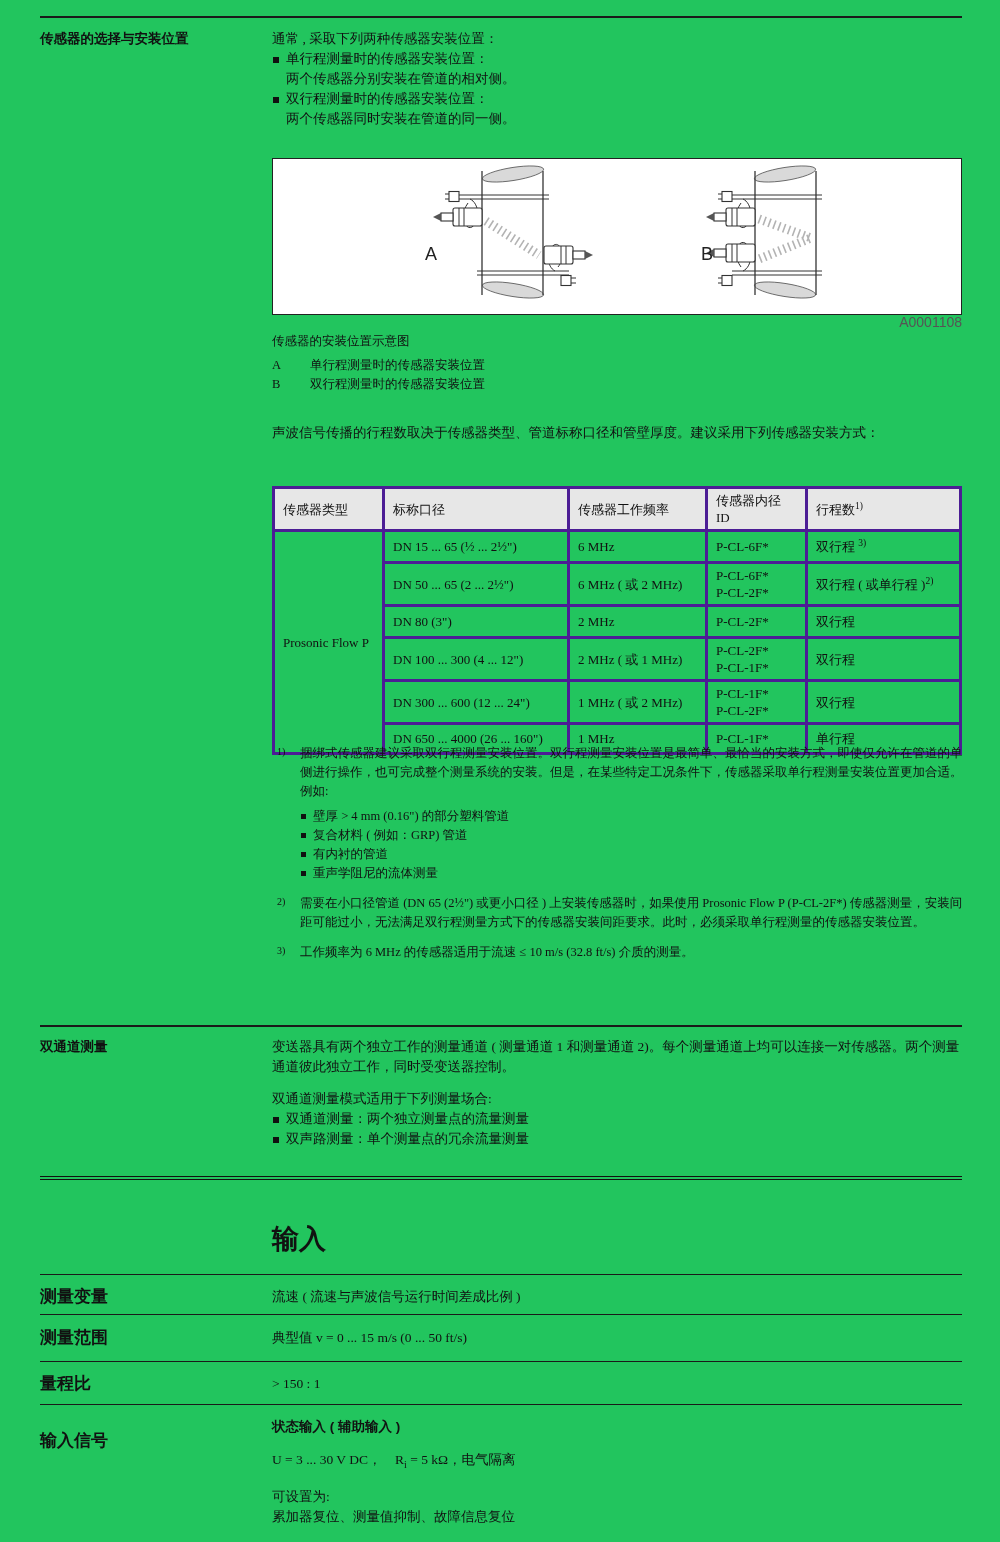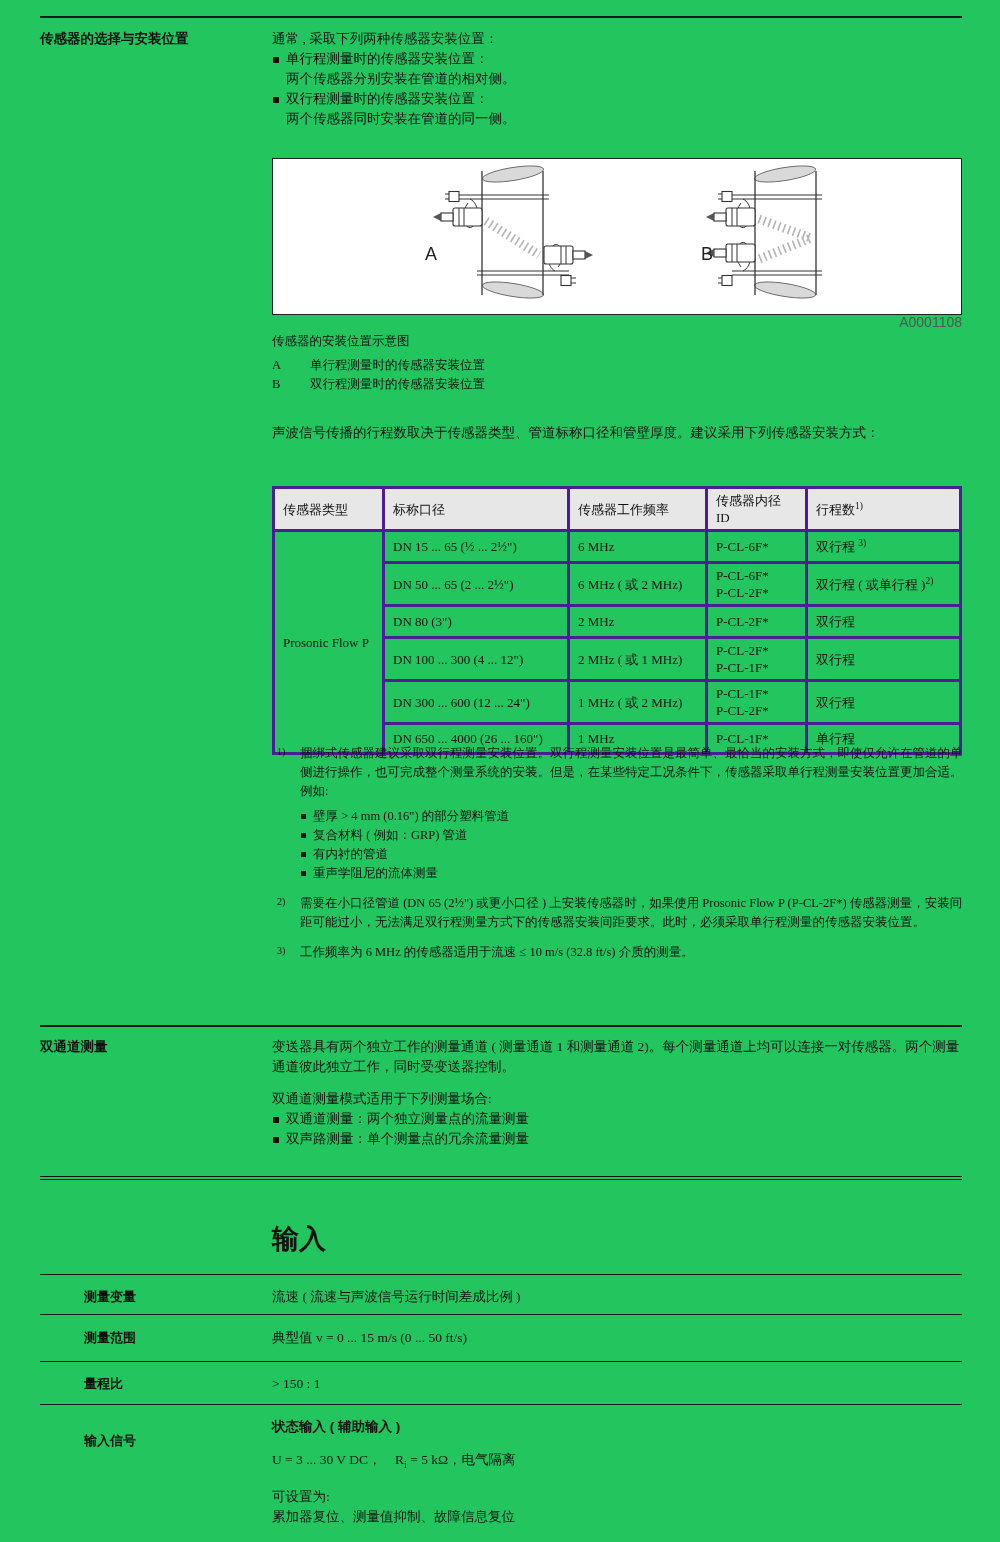--- a/index.html
+++ b/index.html
@@ -36,21 +36,21 @@
   .fn-bullets{margin-top:6px;}
   .fn-bullets .bullet-line{padding-left:13px;margin:0;}
   .fn-bullets .bullet-line::before{top:7px;width:5px;height:5px;}
   .list-intro{margin-top:12px;}
   .big-heading{
     position:absolute;left:272px;top:1222px;font-size:27px;font-weight:bold;
     font-family:"Liberation Sans","DejaVu Sans",sans-serif;line-height:34px;
   }
   .spec-label{
     position:absolute;left:40px;width:225px;font-weight:bold;
-    font-family:"Liberation Sans","DejaVu Sans",sans-serif;font-size:13px;margin-left:44px;
+    font-family:"Liberation Sans","DejaVu Sans",sans-serif;font-size:17px;
   }
   .spec-value{position:absolute;left:272px;width:692px;}
   .subhead{font-weight:bold;font-family:"Liberation Sans","DejaVu Sans",sans-serif;}
   svg .hatch{stroke:#b3b3b3;stroke-width:9;stroke-dasharray:1.6 3.6;fill:none;}
   svg .wall{stroke:#444;stroke-width:1.4;fill:none;}
   svg .part{stroke:#333;stroke-width:1.1;fill:#fff;}
   svg .thin{stroke:#333;stroke-width:1;fill:none;}
   svg text{font-family:"Liberation Sans",sans-serif;font-size:18px;fill:#222;}
 </style>
 </head>

